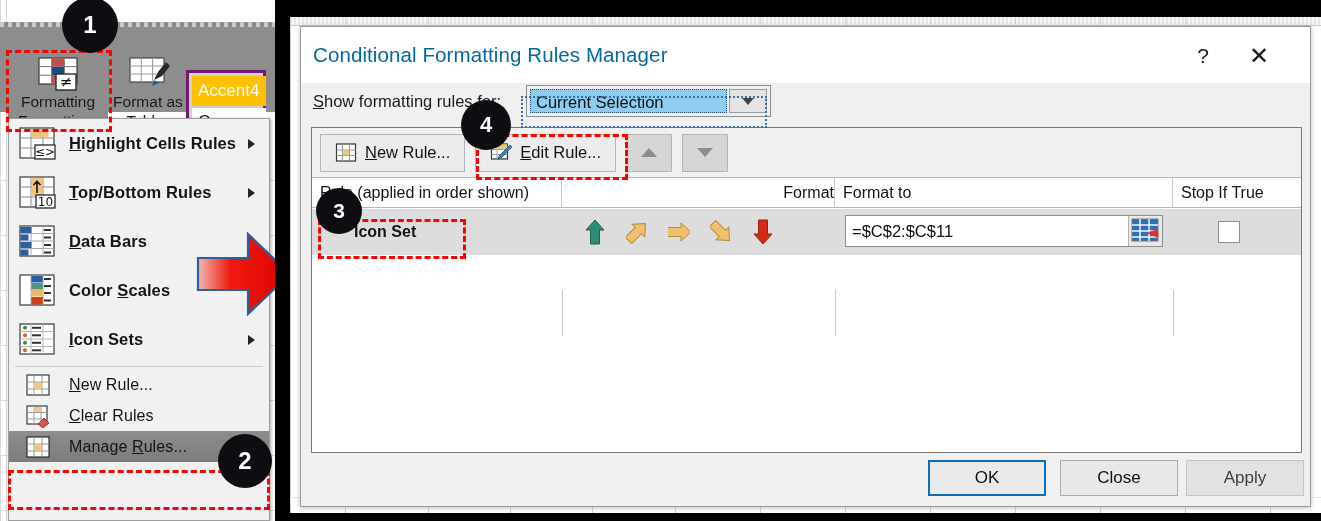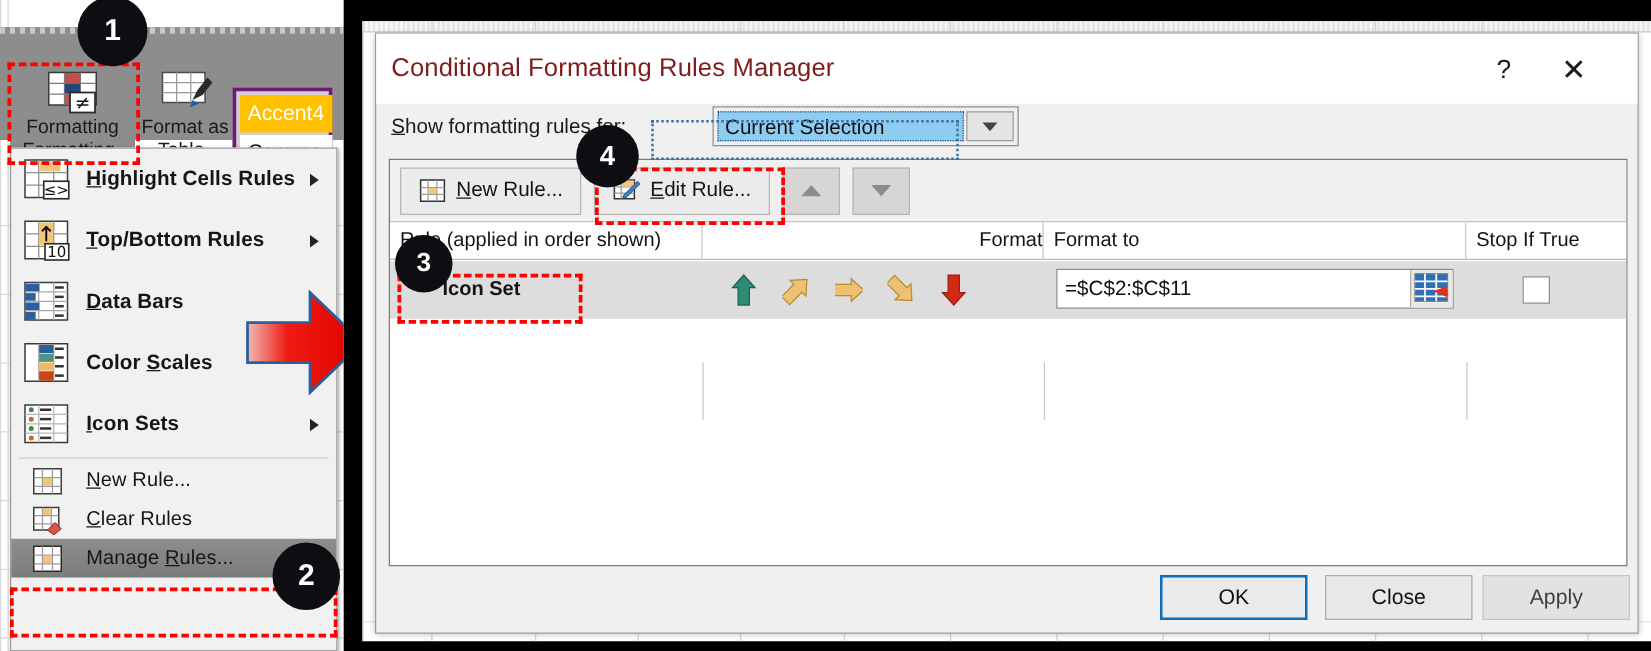--- a/index.html
+++ b/index.html
@@ -129,21 +129,21 @@
   #dialog {
     position:absolute; left:300px; top:26px; width:1011px; height:481px;
     background:#f0f0f0; border:1px solid #9b9b9b;
     box-shadow:0 1px 5px rgba(0,0,0,.25);
   }
   #dlg-titlebar {
     position:absolute; left:0; top:0; width:100%; height:56px;
     background:#ffffff;
   }
   #dlg-title {
-    position:absolute; left:12px; top:16px; font-size:20.5px; color:#7f1d1d;
+    position:absolute; left:12px; top:16px; font-size:20.5px; color:#0369a1;
     letter-spacing:.1px;
   }
   #dlg-help {
     position:absolute; right:86px; top:12px; width:42px; height:34px;
     display:flex; align-items:center; justify-content:center;
     font-size:21px; color:#1a1a1a;
   }
   #dlg-close {
     position:absolute; right:30px; top:12px; width:42px; height:34px;
     display:flex; align-items:center; justify-content:center;
@@ -152,21 +152,21 @@
 
   #row-show {
     position:absolute; left:0; top:56px; width:100%; height:40px;
   }
   #show-label {
     position:absolute; left:12px; top:9px; font-size:16.5px; color:#1a1a1a;
     white-space:nowrap;
   }
   #show-combo {
     position:absolute; left:225px; top:2px; width:245px; height:32px;
-    border:1px solid #8f8f8f; background:#f0f0f0; display:flex;margin-left:44px;
+    border:1px solid #8f8f8f; background:#f0f0f0; display:flex;
   }
   #show-combo .cb-text {
     flex:1; background:#8ecdf0; margin:3px 0 3px 3px;
     border:1px dotted #26528a; font-size:16.5px; color:#101010;
     padding-left:5px; line-height:24px; white-space:nowrap; overflow:hidden;
   }
   #show-combo .cb-btn {
     width:38px; margin:3px 3px 3px 2px; background:#e4e4e4;
     border:1px solid #9d9d9d; display:flex; align-items:center; justify-content:center;
   }

